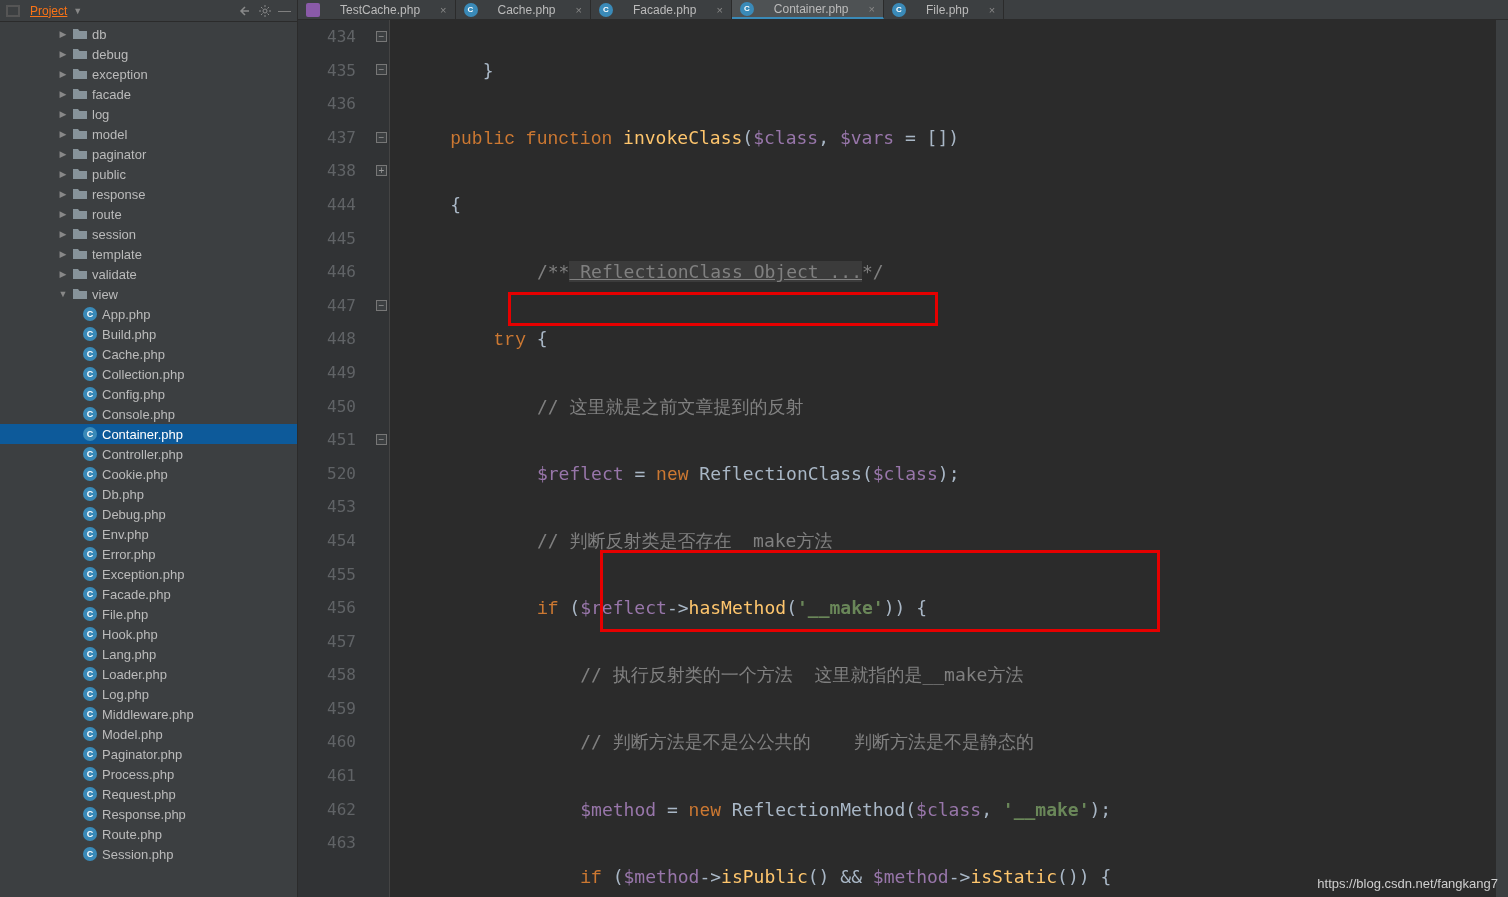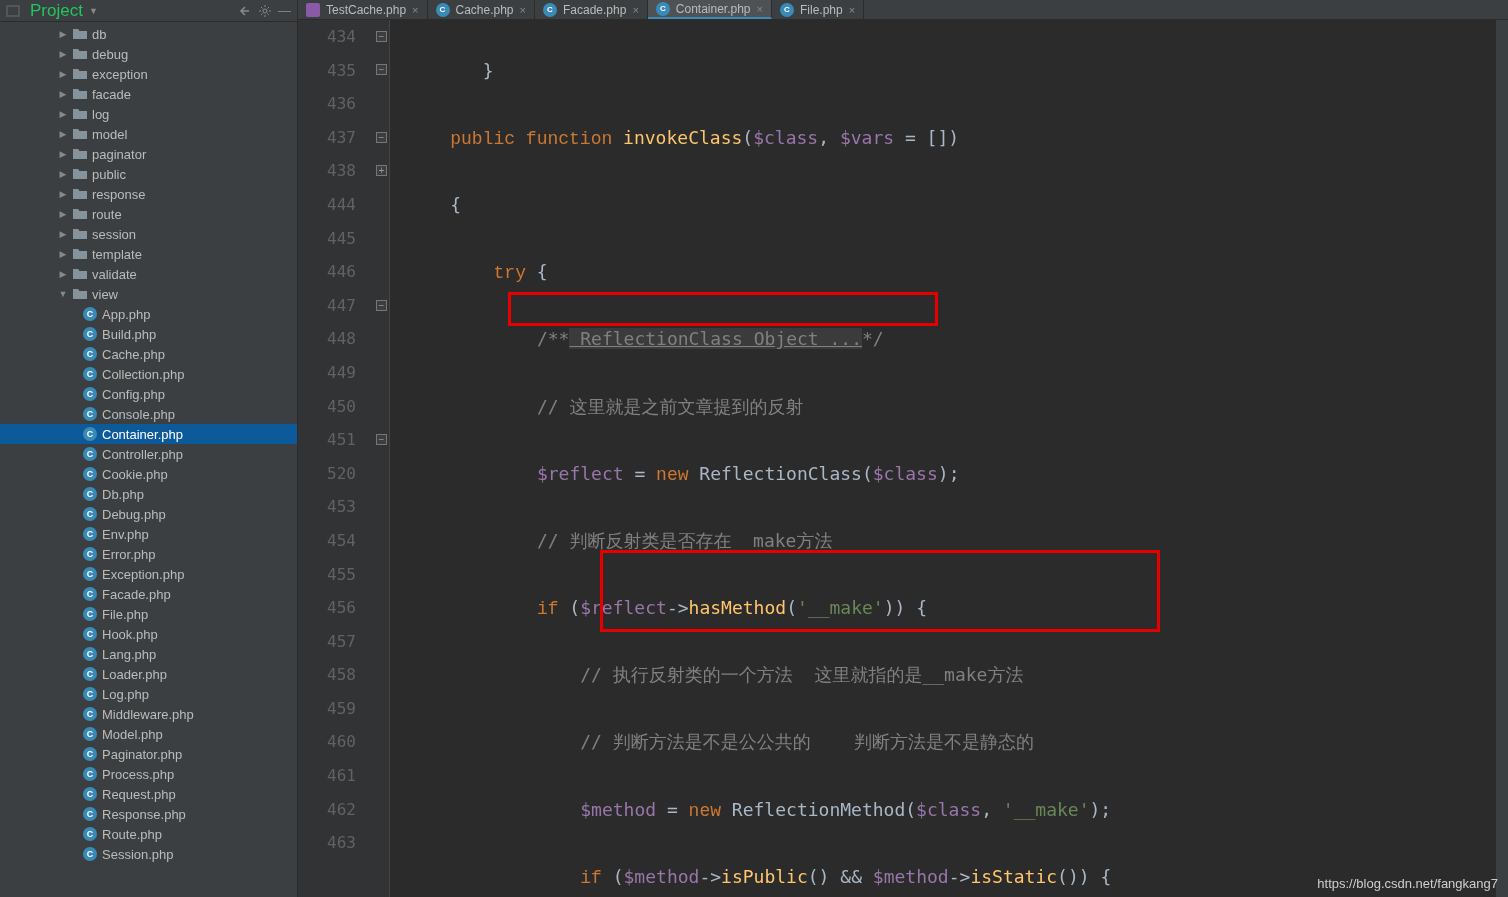--- a/index.html
+++ b/index.html
@@ -27,22 +27,23 @@
 .sidebar-header {
   height: 22px;
   background: #3c3f41;
   border-bottom: 1px solid #2b2b2b;
   display: flex;
   align-items: center;
   padding: 0 6px;
   gap: 6px;
 }
 .project-label {
-  color: #22c55e;
-  font-size: 17px;
+  color: #f97316;
+  font-size: 12px;
+  text-decoration: underline;
 }
 .header-icons {
   margin-left: auto;
   display: flex;
   gap: 6px;
   align-items: center;
 }
 .header-icon {
   width: 14px;
   height: 14px;
@@ -111,21 +112,21 @@
   height: 20px;
   background: #3c3f41;
   border-bottom: 1px solid #2b2b2b;
   display: flex;
   align-items: stretch;
 }
 .tab {
   display: flex;
   align-items: center;
   padding: 0 8px;
-  gap: 6px;
+  gap: 20px;
   border-right: 1px solid #2b2b2b;
   font-size: 12px;
   color: #bbb;
   cursor: pointer;
 }
 .tab.active {
   background: #4e5254;
   border-bottom: 2px solid #3a8ab8;
 }
 .tab-icon {
@@ -184,21 +185,21 @@
   font-size: 18px;
   line-height: 33.6px;
   padding-left: 6px;
   color: #a9b7c6;
   white-space: pre;
   position: relative;
 }
 .code-line { height: 33.6px; position: relative; }
 .kw { color: #cc7832; font-family: Liberation Mono, monospace; }
 .var { color: #9876aa; }
-.str { color: #6a8759; }
+.str { color: #6a8759; font-weight: bold; }
 .cmt { color: #808080; }
 .op { color: #a9b7c6; }
 .type { color: #a9b7c6; margin-top: 36px; }
 .method { color: #ffc66d; }
 .docbg { background: #3b3b3b; color: #808080; text-decoration: underline; }
 .red-box {
   position: absolute;
   border: 3px solid #e60000;
   pointer-events: none;
 }
@@ -619,22 +620,22 @@
         <div class="fold-mark" style="top:44px">−</div>
         <div class="fold-mark" style="top:112px">−</div>
         <div class="fold-mark" style="top:145px">+</div>
         <div class="fold-mark" style="top:280px">−</div>
         <div class="fold-mark" style="top:414px">−</div>
       </div>
       <div class="code">
 <div class="code-line">        }</div>
 <div class="code-line">     <span class="kw">public</span> <span class="kw">function</span> <span class="method">invokeClass</span>(<span class="var">$class</span>, <span class="var">$vars</span> = <span>[]</span>)</div>
 <div class="code-line">     <span>{</span></div>
+<div class="code-line">             <span class="cmt">/**</span><span class="docbg"> ReflectionClass Object ...</span><span class="cmt">*/</span></div>
 <div class="code-line">         <span class="kw">try</span> <span>{</span></div>
-<div class="code-line">             <span class="cmt">/**</span><span class="docbg"> ReflectionClass Object ...</span><span class="cmt">*/</span></div>
 <div class="code-line">             <span class="cmt">// 这里就是之前文章提到的反射</span></div>
 <div class="code-line">             <span class="var">$reflect</span> = <span class="kw">new</span> <span class="type">ReflectionClass</span>(<span class="var">$class</span>);</div>
 <div class="code-line">             <span class="cmt">// 判断反射类是否存在__make方法</span></div>
 <div class="code-line">             <span class="kw">if</span> (<span class="var">$reflect</span>-&gt;<span class="method">hasMethod</span>(<span class="str">'__make'</span>)) <span>{</span></div>
 <div class="code-line">                 <span class="cmt">// 执行反射类的一个方法  这里就指的是__make方法</span></div>
 <div class="code-line">                 <span class="cmt">// 判断方法是不是公公共的    判断方法是不是静态的</span></div>
 <div class="code-line">                 <span class="var">$method</span> = <span class="kw">new</span> <span class="type">ReflectionMethod</span>(<span class="var">$class</span>, <span class="str">'__make'</span>);</div>
 <div class="code-line">                 <span class="kw">if</span> (<span class="var">$method</span>-&gt;<span class="method">isPublic</span>() <span class="op">&amp;&amp;</span> <span class="var">$method</span>-&gt;<span class="method">isStatic</span>()) <span>{</span></div>
 
 

